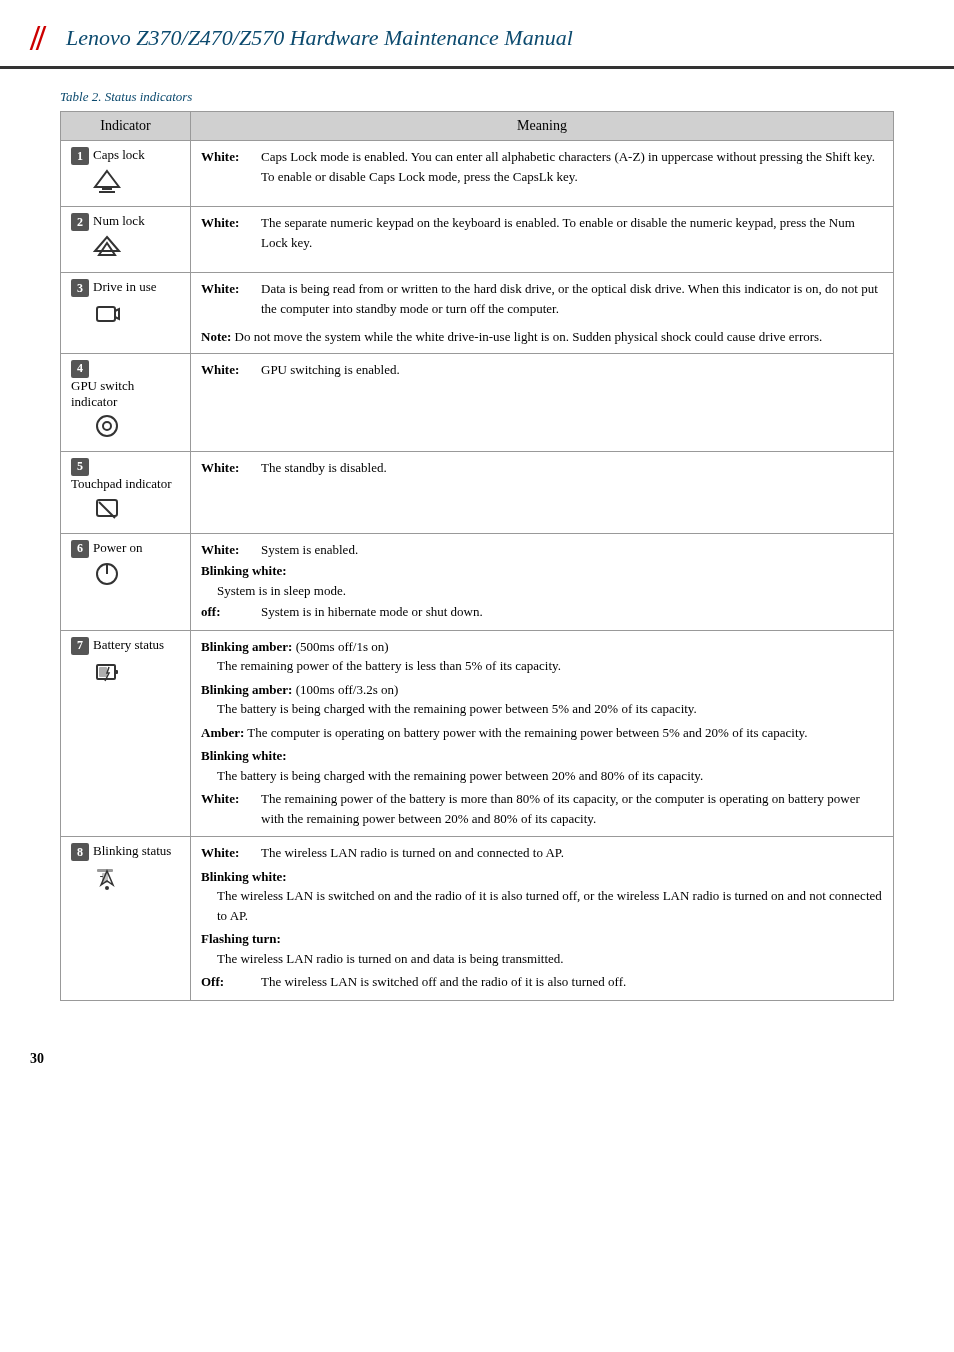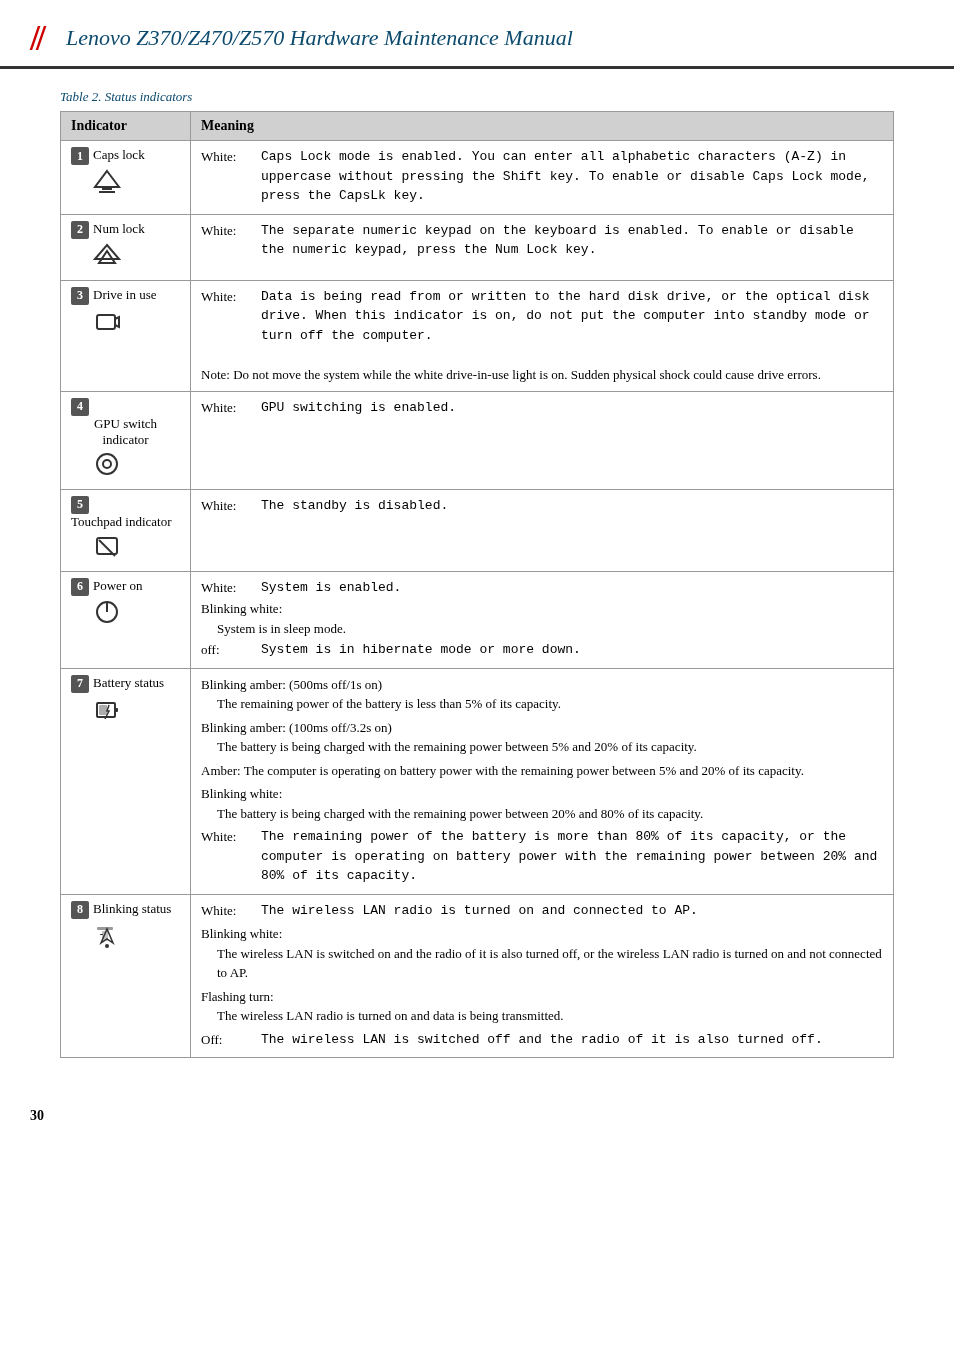--- a/index.html
+++ b/index.html
@@ -54,24 +54,24 @@
     }
 
     
     .status-table {
       width: 100%;
       border-collapse: collapse;
       border: 1px solid #999;
     }
     .status-table th {
       background: #d0d0d0;
-      text-align: left;
+      text-align: center;
       padding: 6px 10px;
       font-size: 14px;
-      font-weight: bold;
+      font-weight: normal;
       border: 1px solid #999;
     }
     .status-table td {
       border: 1px solid #999;
       padding: 6px 10px;
       vertical-align: top;
     }
     .status-table tr:last-child td {
       border-bottom: 1px solid #999;
     }
@@ -92,48 +92,46 @@
       width: 18px;
       height: 18px;
       border-radius: 2px;
       margin-right: 4px;
       vertical-align: middle;
       flex-shrink: 0;
     }
     .indicator-label {
       font-size: 13px;
       vertical-align: middle;
-      text-align: center;
     }
     .indicator-icon {
       font-size: 20px;
       display: block;
       margin-top: 2px;
       margin-left: 22px;
     }
 
     .meaning-cell {
       font-size: 13px;
       line-height: 1.5;
     }
     .meaning-cell b {
-      font-weight: normal;
+      font-weight: bold;
     }
     .row-label-line {
       display: flex;
       align-items: flex-start;
       margin-bottom: 2px;
     }
     .row-label {
       min-width: 60px;
       font-weight: bold;
     }
     .row-text {
       flex: 1;
-      font-family: Liberation Mono, monospace;
     }
 
     
     .footer {
       padding: 10px 30px;
       font-weight: bold;
       font-size: 14px;
       color: #000;
     }
   </style>
@@ -209,21 +207,21 @@
                 <rect x="4" y="8" width="18" height="14" rx="2" fill="none" stroke="#333" stroke-width="2"></rect>
                 <path d="M22 12 L26 10 L26 20 L22 18" fill="none" stroke="#333" stroke-width="2"></path>
               </svg></span>
           </td>
           <td>
             <div class="meaning-cell">
               <div class="row-label-line">
                 <span class="row-label"><b>White:</b></span>
                 <span class="row-text"> Data is being read from or written to the hard disk drive, or the optical disk drive. When this indicator is on, do not put the computer into standby mode or turn off the computer.</span>
               </div>
-              <div style="margin-top:20px"><b>Note:</b> Do not move the system while the white drive-in-use light is on. Sudden physical shock could cause drive errors.</div>
+              <div style="margin-top:9px"><b>Note:</b> Do not move the system while the white drive-in-use light is on. Sudden physical shock could cause drive errors.</div>
             </div>
           </td>
         </tr>
         <tr>
           <td class="indicator-cell">
             <div style="display:flex;align-items:flex-start;flex-wrap:wrap">
               <span class="indicator-num">4</span>
               <span class="indicator-label">GPU switch indicator</span>
             </div>
             <span class="indicator-icon"><svg width="28" height="28" viewBox="0 0 28 28" fill="none" xmlns="http://www.w3.org/2000/svg">
@@ -274,21 +272,21 @@
           <td>
             <div class="meaning-cell">
               <div class="row-label-line">
                 <span class="row-label"><b>White:</b></span>
                 <span class="row-text"> System is enabled.</span>
               </div>
               <div><b>Blinking white:</b></div>
               <div style="margin-left:16px">System is in sleep mode.</div>
               <div class="row-label-line" style="margin-top:2px">
                 <span class="row-label"><b>off:</b></span>
-                <span class="row-text"> System is in hibernate mode or more down.</span>
+                <span class="row-text"> System is in hibernate mode or shut down.</span>
               </div>
             </div>
           </td>
         </tr>
         <tr>
           <td class="indicator-cell">
             <div style="display:flex;align-items:flex-start;flex-wrap:wrap">
               <span class="indicator-num">7</span>
               <span class="indicator-label">Battery status</span>
             </div>

